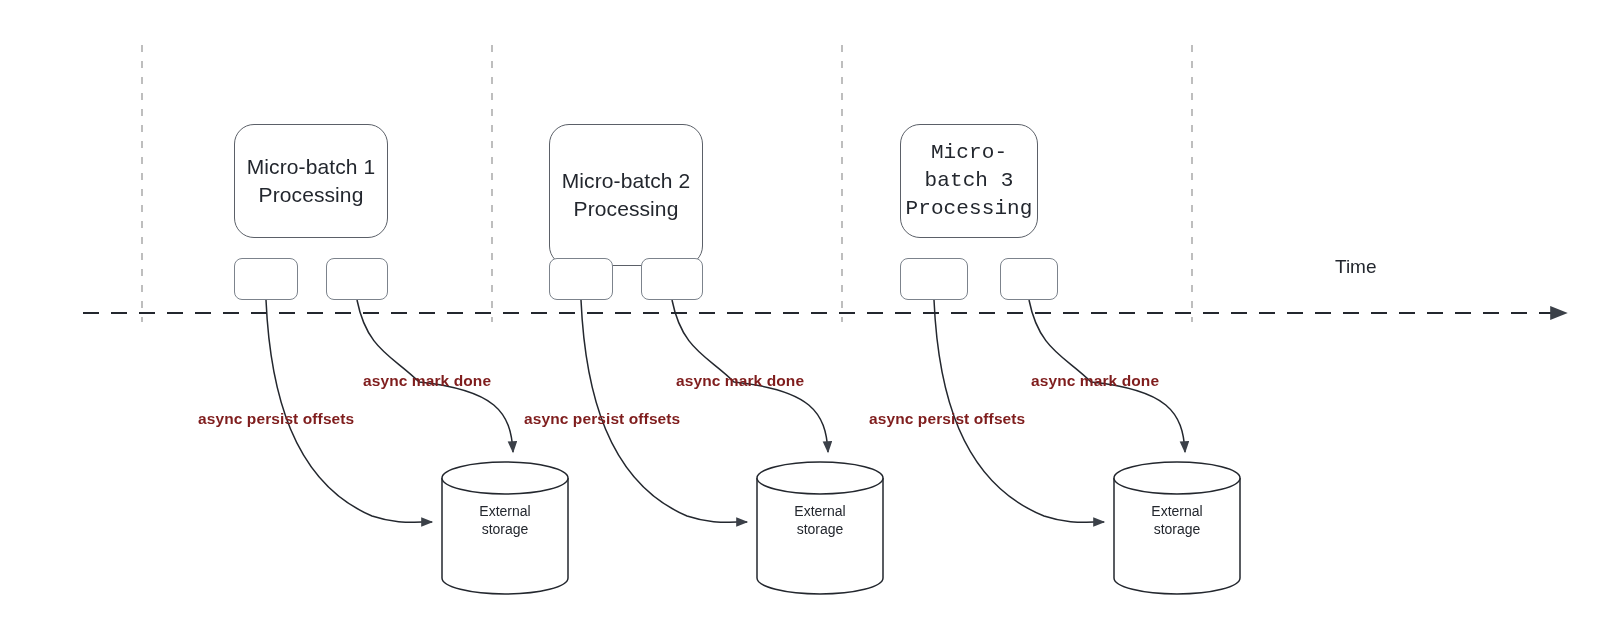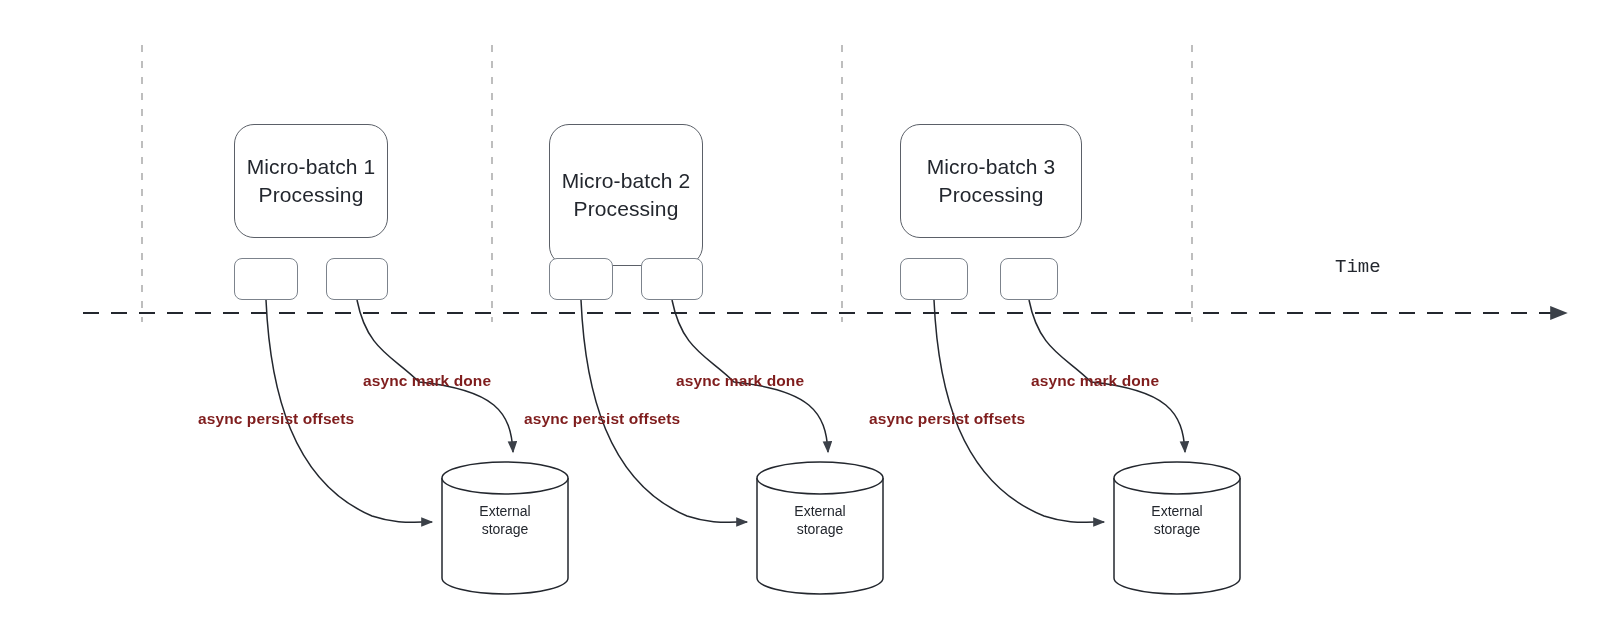--- a/index.html
+++ b/index.html
@@ -51,21 +51,20 @@
     font-size: 15.5px;
     font-weight: bold;
     white-space: nowrap;
     letter-spacing: 0.1px;
   }
   .time-label {
     position: absolute;
     color: #23272e;
     font-size: 19px;
     white-space: nowrap;
-    font-family: Liberation Mono, monospace;
   }
   .cyl-label {
     position: absolute;
     color: #23272e;
     font-size: 14px;
     line-height: 1.32;
     text-align: center;
     white-space: nowrap;
   }
 </style>
@@ -121,21 +120,21 @@
         <span>Processing</span>
       </div>
       <div class="tick-box" style="left: 549px; top: 258px; width: 64px; height: 42px;"></div>
       <div class="tick-box" style="left: 641px; top: 258px; width: 62px; height: 42px;"></div>
       <div class="cyl-label" style="left: 757px; top: 502px; width: 126px;">
         <div>External</div>
         <div>storage</div>
       </div>
       <div class="edge-label" style="left: 524px; top: 410px;">async persist offsets</div>
       <div class="edge-label" style="left: 676px; top: 372px;">async mark done</div>
-      <div class="batch-box" style="left: 900px; top: 124px; width: 182px; height: 114px;">
+      <div class="batch-box" style="left: 900px; top: 124px; width: 138px; height: 114px; font-family: Liberation Mono, monospace;">
         <span>Micro-batch 3</span>
         <span>Processing</span>
       </div>
       <div class="tick-box" style="left: 900px; top: 258px; width: 68px; height: 42px;"></div>
       <div class="tick-box" style="left: 1000px; top: 258px; width: 58px; height: 42px;"></div>
       <div class="cyl-label" style="left: 1114px; top: 502px; width: 126px;">
         <div>External</div>
         <div>storage</div>
       </div>
       <div class="edge-label" style="left: 869px; top: 410px;">async persist offsets</div>

